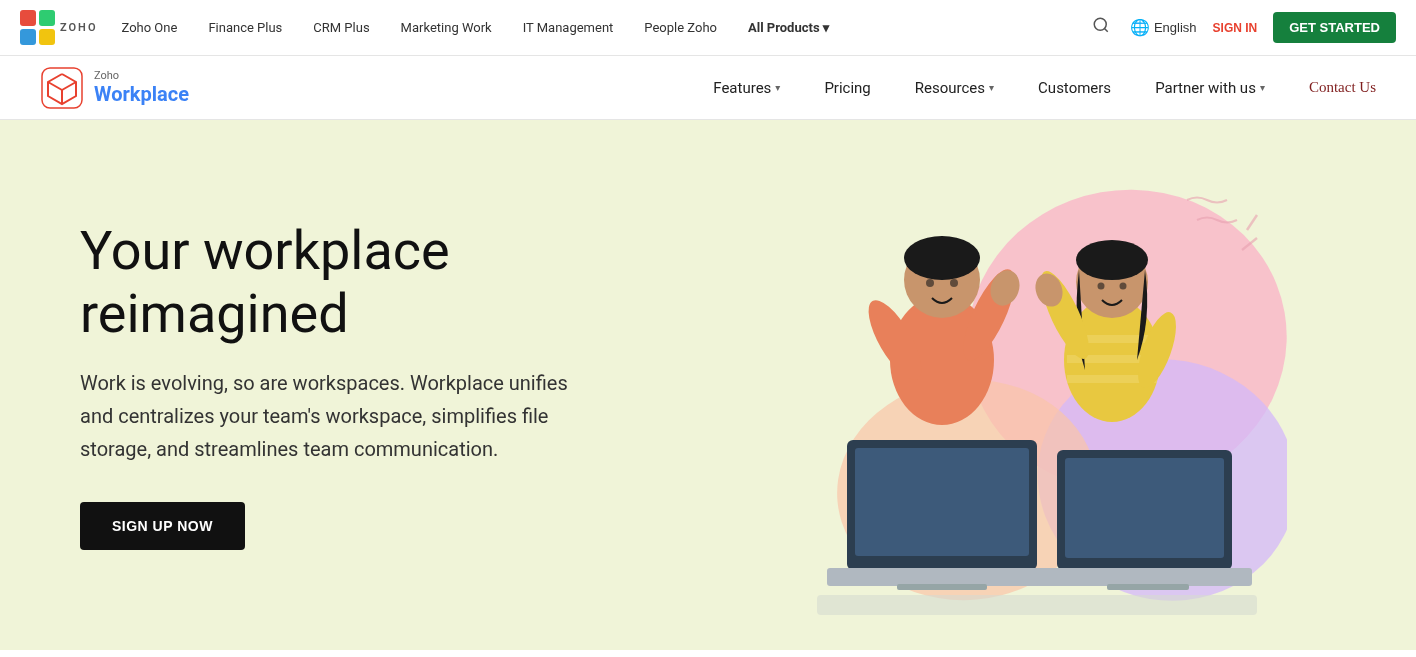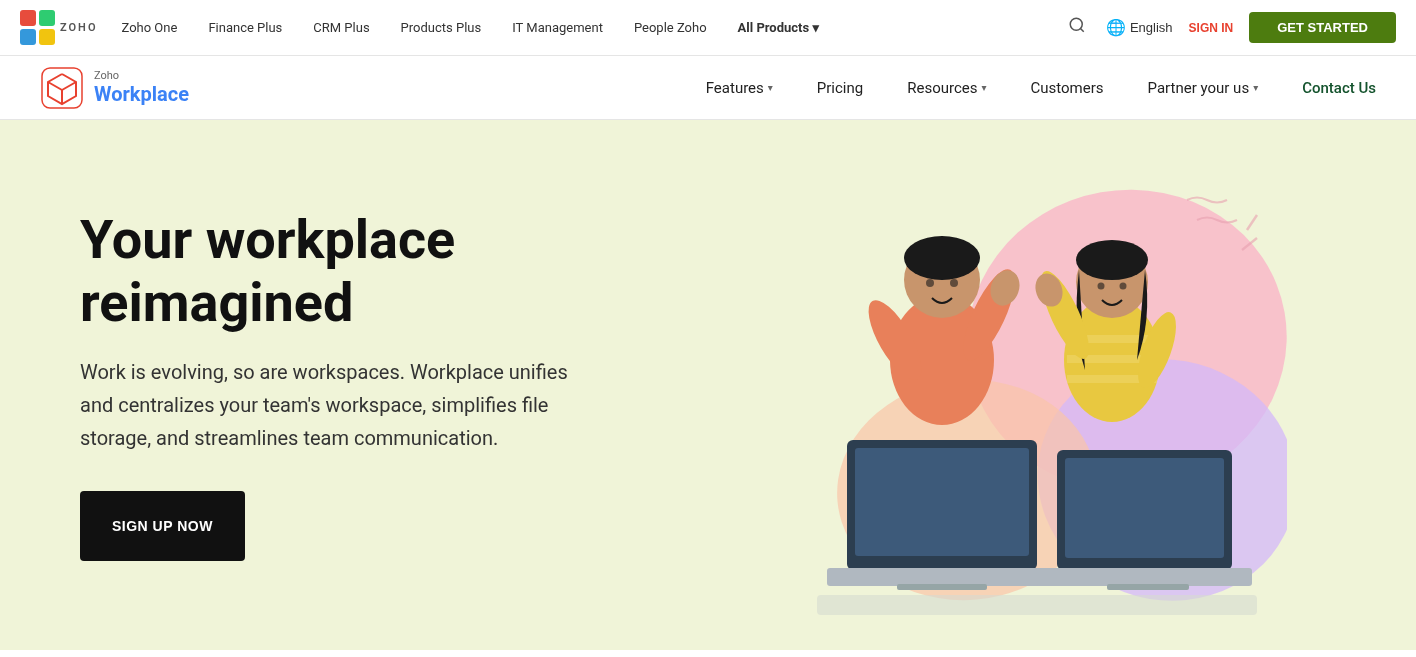--- a/index.html
+++ b/index.html
@@ -84,25 +84,25 @@
     .globe-icon { font-size: 16px; }
     .sign-in-btn {
       background: none;
       border: none;
       cursor: pointer;
       color: #e8412f;
       font-size: 12px;
       font-weight: 600;
     }
     .get-started-btn {
-      background: #4d7c0f;
+      background: #15803d;
       color: #fff;
       border: none;
       border-radius: 4px;
-      padding: 8px 28px;
+      padding: 8px 16px;
       font-size: 13px;
       font-weight: 600;
       cursor: pointer;
       white-space: nowrap;
     }
 
     
     .secondary-nav {
       background: #fff;
       border-bottom: 1px solid #e5e5e5;
@@ -143,59 +143,60 @@
     }
     .secondary-nav-links a {
       text-decoration: none;
       color: #222;
       font-size: 15px;
       display: flex;
       align-items: center;
       gap: 4px;
     }
     .secondary-nav-links a.contact {
-      color: #14532d;
+      color: #7f1d1d;
       font-weight: 500;
+      font-family: Liberation Serif, serif;
     }
     .chevron { font-size: 10px; color: #666; }
 
     
     .hero {
       background: #f0f4d8;
       min-height: 530px;
       display: flex;
       align-items: center;
       padding: 60px 80px;
       position: relative;
       overflow: hidden;
     }
     .hero-content {
       max-width: 560px;
       z-index: 2;
     }
     .hero-title {
       font-size: 54px;
-      font-weight: 700;
+      font-weight: 400;
       color: #111;
       line-height: 1.15;
       margin-bottom: 22px;
     }
     .hero-description {
       font-size: 20px;
       color: #333;
       line-height: 1.65;
       margin-bottom: 36px;
       max-width: 520px;
     }
     .sign-up-btn {
       background: #111;
       color: #fff;
       border: none;
       border-radius: 4px;
-      padding: 27px 32px;
+      padding: 16px 32px;
       font-size: 14px;
       font-weight: 700;
       cursor: pointer;
       letter-spacing: 0.5px;
       text-transform: uppercase;
     }
 
     
     .hero-illustration {
       position: absolute;
@@ -222,21 +223,21 @@
         <div class="sq sq-blue"></div>
         <div class="sq sq-yellow"></div>
       </div>
       <span class="zoho-text">ZOHO</span>
     </div>
 
     <div class="top-nav-links">
       <a href="#">Zoho One</a>
       <a href="#">Finance Plus</a>
       <a href="#">CRM Plus</a>
-      <a href="#">Products Plus</a>
+      <a href="#">Marketing Work</a>
       <a href="#">IT Management</a>
       <a href="#">People Zoho</a>
       <a href="#" class="active">
         <span>All Products</span>
         <span> ▾</span>
       </a>
     </div>
   </div>
 
   <div class="top-nav-right">
@@ -277,21 +278,21 @@
       <span>Features</span>
       <span class="chevron">▾</span>
     </a>
     <a href="#">Pricing</a>
     <a href="#">
       <span>Resources</span>
       <span class="chevron">▾</span>
     </a>
     <a href="#">Customers</a>
     <a href="#">
-      <span>Partner your us</span>
+      <span>Partner with us</span>
       <span class="chevron">▾</span>
     </a>
     <a href="#" class="contact">Contact Us</a>
   </div>
 </nav>
 
 <section class="hero">
   <div class="hero-content">
     <h1 class="hero-title">Your workplace reimagined</h1>
     <p class="hero-description">Work is evolving, so are workspaces. Workplace unifies and centralizes your team's workspace, simplifies file storage, and streamlines team communication.</p>

